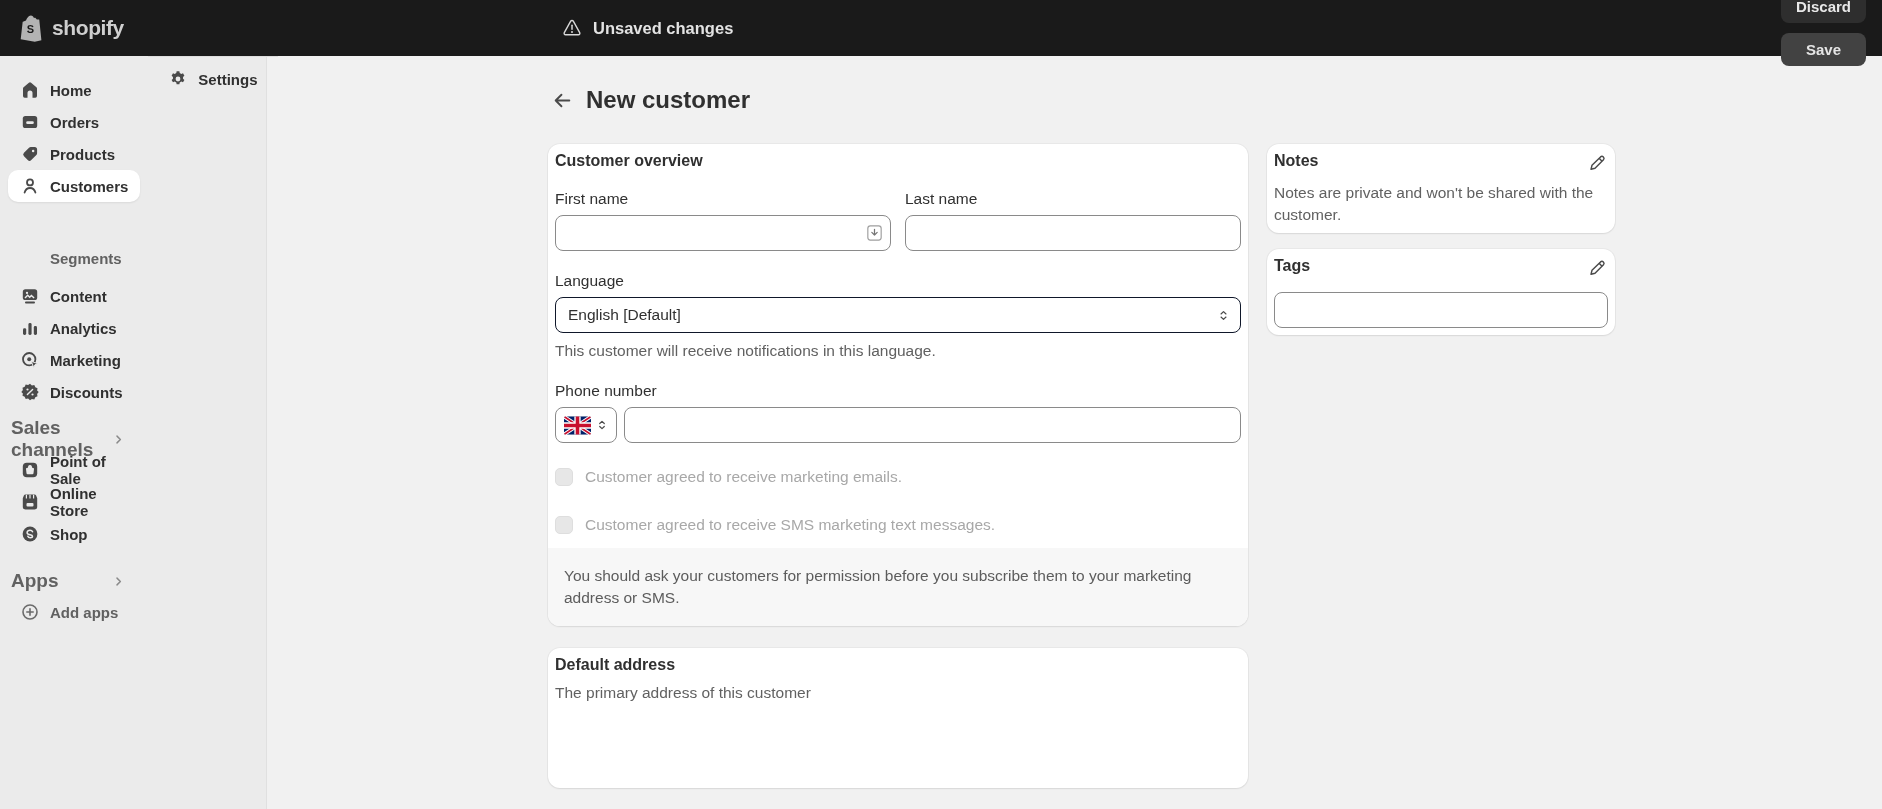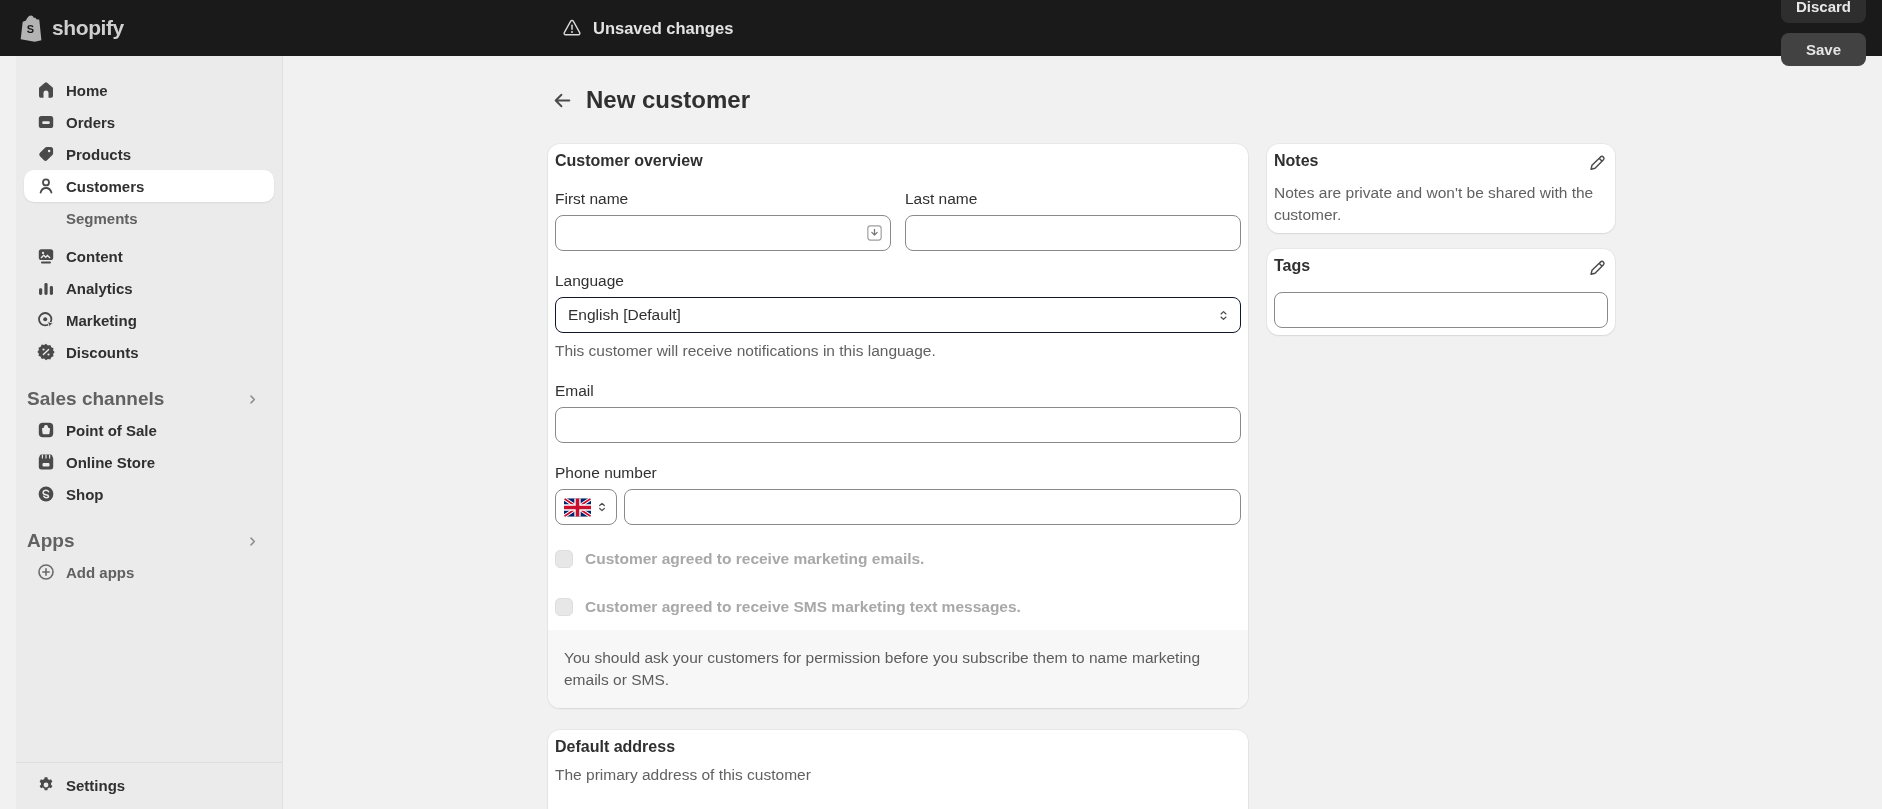--- a/index.html
+++ b/index.html
@@ -10,26 +10,26 @@
   .topbar{position:absolute;top:0;left:0;right:0;height:56px;background:#1a1a1a;display:flex;align-items:center;z-index:10;}
   .logo{display:flex;align-items:center;gap:7px;padding-left:20px;cursor:pointer;}
   .logo-word{color:#cfcfcf;font-size:21px;font-weight:700;letter-spacing:-0.4px;}
   .unsaved{position:absolute;left:562px;display:flex;align-items:center;gap:11px;color:#e3e3e3;font-size:16.5px;font-weight:700;}
   .topbar-actions{margin-left:auto;display:flex;gap:10px;padding-right:16px;flex-direction:column;}
   .tb-btn{height:33px;border:none;border-radius:8px;font-family:inherit;font-size:15px;font-weight:700;padding:0 15px;cursor:pointer;}
   .tb-btn.discard{background:#2e2e2e;color:#e8e8e8;}
   .tb-btn.save{background:#424242;color:#e5e5e5;cursor:default;}
 
   
-  .sidebar{position:absolute;top:56px;left:16px;bottom:0;width:266px;background:#ebebeb;border-right:1px solid #e0e0e0;display:flex;flex-direction:column;}
+  .sidebar{position:absolute;top:56px;left:0;bottom:0;width:266px;background:#ebebeb;border-right:1px solid #e0e0e0;display:flex;flex-direction:row;}
   .nav{padding:18px 8px 0;flex:1;}
   .nav-item{height:32px;display:flex;align-items:center;gap:10px;padding:0 12px;border-radius:10px;font-size:15px;font-weight:600;color:#303030;cursor:pointer;}
   .nav-item .icn{width:20px;height:20px;color:#4a4a4a;flex:none;display:flex;}
   .nav-item.active{background:#ffffff;box-shadow:0 1px 2px rgba(0,0,0,.08);}
-  .nav-item.sub{padding-left:42px;color:#616161;}
+  .nav-item.sub{padding-left:42px;color:#616161;margin-top:40px;}
   .nav-item.mt{margin-top:6px;}
   .nav-head{height:30px;margin-top:16px;display:flex;align-items:center;justify-content:space-between;padding:0 14px 0 3px;font-size:19px;font-weight:700;color:#616161;cursor:pointer;}
   .nav-head .chev{display:flex;}
   .sidebar-bottom{border-top:1px solid #dedede;padding:6px 8px 8px;}
 
   
   .main{position:absolute;top:56px;left:267px;right:0;bottom:0;overflow:hidden;}
   .content{width:1067px;margin:0 0 0 281px;}
   .page-header{display:flex;align-items:center;gap:10px;margin:28px 0 0;height:32px;margin-top:28px;}
   .back-btn{width:28px;height:28px;display:flex;align-items:center;justify-content:center;border-radius:8px;cursor:pointer;background:transparent;border:none;padding:0;}
@@ -53,21 +53,21 @@
   .help-text{font-size:15.5px;color:#616161;line-height:20px;margin-top:8px;}
   .section{margin-top:20px;}
   .phone-row{display:flex;gap:7px;}
   .country-select{width:62px;flex:none;height:36px;border:1px solid #8a8a8a;border-radius:8px;background:#fff;display:flex;align-items:center;justify-content:center;gap:5px;cursor:pointer;box-sizing:border-box;}
   .flag{width:27px;height:19px;border-radius:2.5px;overflow:hidden;display:inline-flex;box-shadow:0 0 0 1px rgba(0,0,0,.08) inset;}
   .phone-row .text-input{flex:1;}
 
   .check-row{display:flex;align-items:center;gap:12px;margin-top:24px;}
   .check-row.second{margin-top:28px;}
   .checkbox{width:18px;height:18px;border-radius:5px;background:#e7e7e7;border:1px solid #dedede;box-sizing:border-box;flex:none;}
-  .check-label{font-size:15.5px;color:#a8a8a8;line-height:20px;font-weight:bold;}
+  .check-label{font-size:15.5px;color:#a8a8a8;line-height:20px;}
 
   .card-footer{background:#f7f7f7;border-radius:0 0 12px 12px;padding:17px 16px;font-size:15.5px;color:#5c5c5c;line-height:22px;margin-top:6px;}
 
   .subtitle{font-size:15.5px;color:#616161;line-height:21px;margin-top:7px;}
   .card.address{margin-top:22px;min-height:140px;}
   .card.tags-card{margin-top:16px;}
   .notes-body{font-size:15.5px;color:#616161;line-height:22px;margin-top:9px;}
   .tags-input-wrap{margin-top:14px;}
   svg{display:block;}
 </style>
@@ -317,24 +317,20 @@
                   <span>English [Default]</span>
                   <span>
                     <svg width="13" height="13" viewBox="0 0 20 20" fill="none" stroke="#4a4a4a" stroke-width="1.9" stroke-linecap="round" stroke-linejoin="round">
                         <path d="M6.2 7.6 10 4l3.8 3.6M6.2 12.4 10 16l3.8-3.6"></path>
                       </svg>
                   </span>
                 </div>
                 <div class="help-text">This customer will receive notifications in this language.</div>
               </div>
 
-              <div class="section">
-                <div class="field-label">Email</div>
-                <input class="text-input" type="text" value="" style="">
-              </div>
 
               <div class="section">
                 <div class="field-label">Phone number</div>
                 <div class="phone-row">
                   <div class="country-select">
                     <span class="flag">
                       <svg width="27" height="19" viewBox="0 0 60 40">
                         <rect width="60" height="40" fill="#012169"></rect>
                         <path d="M0,0 L60,40 M60,0 L0,40" stroke="#fff" stroke-width="8"></path>
                         <path d="M0,0 L60,40 M60,0 L0,40" stroke="#C8102E" stroke-width="4"></path>
@@ -356,21 +352,21 @@
                 <span class="checkbox" aria-disabled="true"></span>
                 <span class="check-label">Customer agreed to receive marketing emails.</span>
               </div>
 
               <div class="check-row second">
                 <span class="checkbox" aria-disabled="true"></span>
                 <span class="check-label">Customer agreed to receive SMS marketing text messages.</span>
               </div>
             </div>
 
-            <div class="card-footer">You should ask your customers for permission before you subscribe them to name marketing emails or SMS.</div>
+            <div class="card-footer">You should ask your customers for permission before you subscribe them to your marketing address or SMS.</div>
           </div>
 
           <div class="card address">
             <div class="card-body">
               <div class="card-title">Default address</div>
               <div class="subtitle">The primary address of this customer</div>
             </div>
           </div>
 
         </div>

